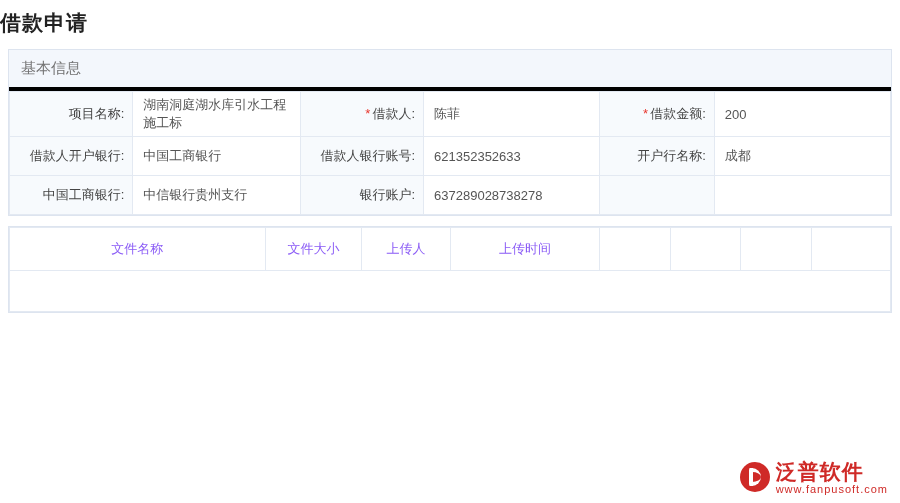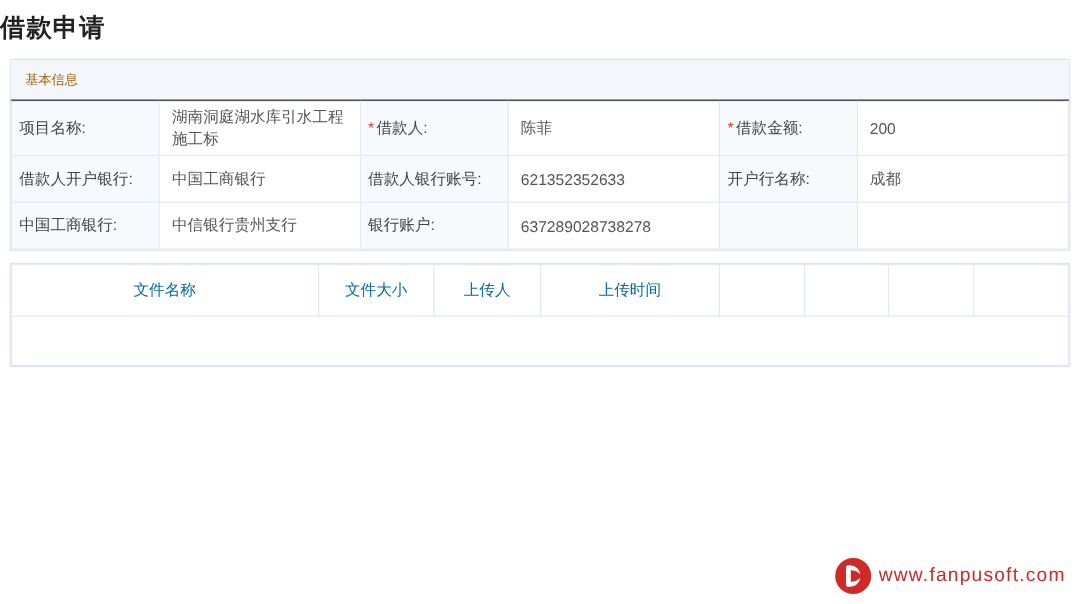--- a/index.html
+++ b/index.html
@@ -24,38 +24,39 @@
     padding: 9px 0 12px 0;
     letter-spacing: 1px;
   }
   .panel {
     margin: 0 8px 10px 8px;
     border: 1px solid #dde4ef;
     background: #ffffff;
   }
   .panel-header {
     background: #f3f7fc;
-    border-bottom: 1px solid #000000;
+    border-bottom: 4px solid #000000;
     padding: 9px 12px;
-    font-size: 11px;
-    color: #a16207;
+    font-size: 15px;
+    color: #737373;
   }
   table.form {
     width: 100%;
     border-collapse: collapse;
     table-layout: fixed;
   }
   table.form td {
     border: 1px solid #e3e9f2;
     height: 30px;
     vertical-align: middle;
     font-size: 13px;
   }
   td.lbl {
     background: #f7fafd;
+    text-align: right;
     padding: 4px 8px 4px 6px;
     color: #444444;
     white-space: nowrap;
   }
   td.val {
     background: #ffffff;
     text-align: left;
     padding: 4px 10px;
     color: #555555;
     word-break: break-all;
@@ -74,21 +75,21 @@
   table.att {
     width: 100%;
     border-collapse: collapse;
     table-layout: fixed;
   }
   table.att th {
     border: 1px solid #e3e9f2;
     background: #ffffff;
     font-weight: normal;
     font-size: 13px;
-    color: #0369a1;
+    color: #8b5cf6;
     height: 40px;
     text-align: center;
   }
   table.att td.empty-row {
     border: 1px solid #e3e9f2;
     border-top: none;
     height: 38px;
     background: #ffffff;
   }
   .watermark {
@@ -126,21 +127,21 @@
     flex-direction: column;
     line-height: 1.1;
   }
   .wm-name {
     font-size: 21px;
     font-weight: bold;
     color: #cf2a27;
     letter-spacing: 1px;
   }
   .wm-url {
-    font-size: 16px;
+    font-size: 11px;
     color: #cf2a27;
     letter-spacing: 1px;
     text-align: right;
   }
 </style>
 </head>
 <body>
 
 <div class="page-title">借款申请</div>
 
@@ -212,15 +213,16 @@
       <tr>
         <td class="empty-row" colspan="8"></td>
       </tr>
     </tbody>
   </table>
 </div>
 
 <div class="watermark">
   <div class="wm-logo"></div>
   <div class="wm-text">
+    <span class="wm-name">泛普软件</span>
     <span class="wm-url">www.fanpusoft.com</span>
   </div>
 </div>
 
 </body></html>

